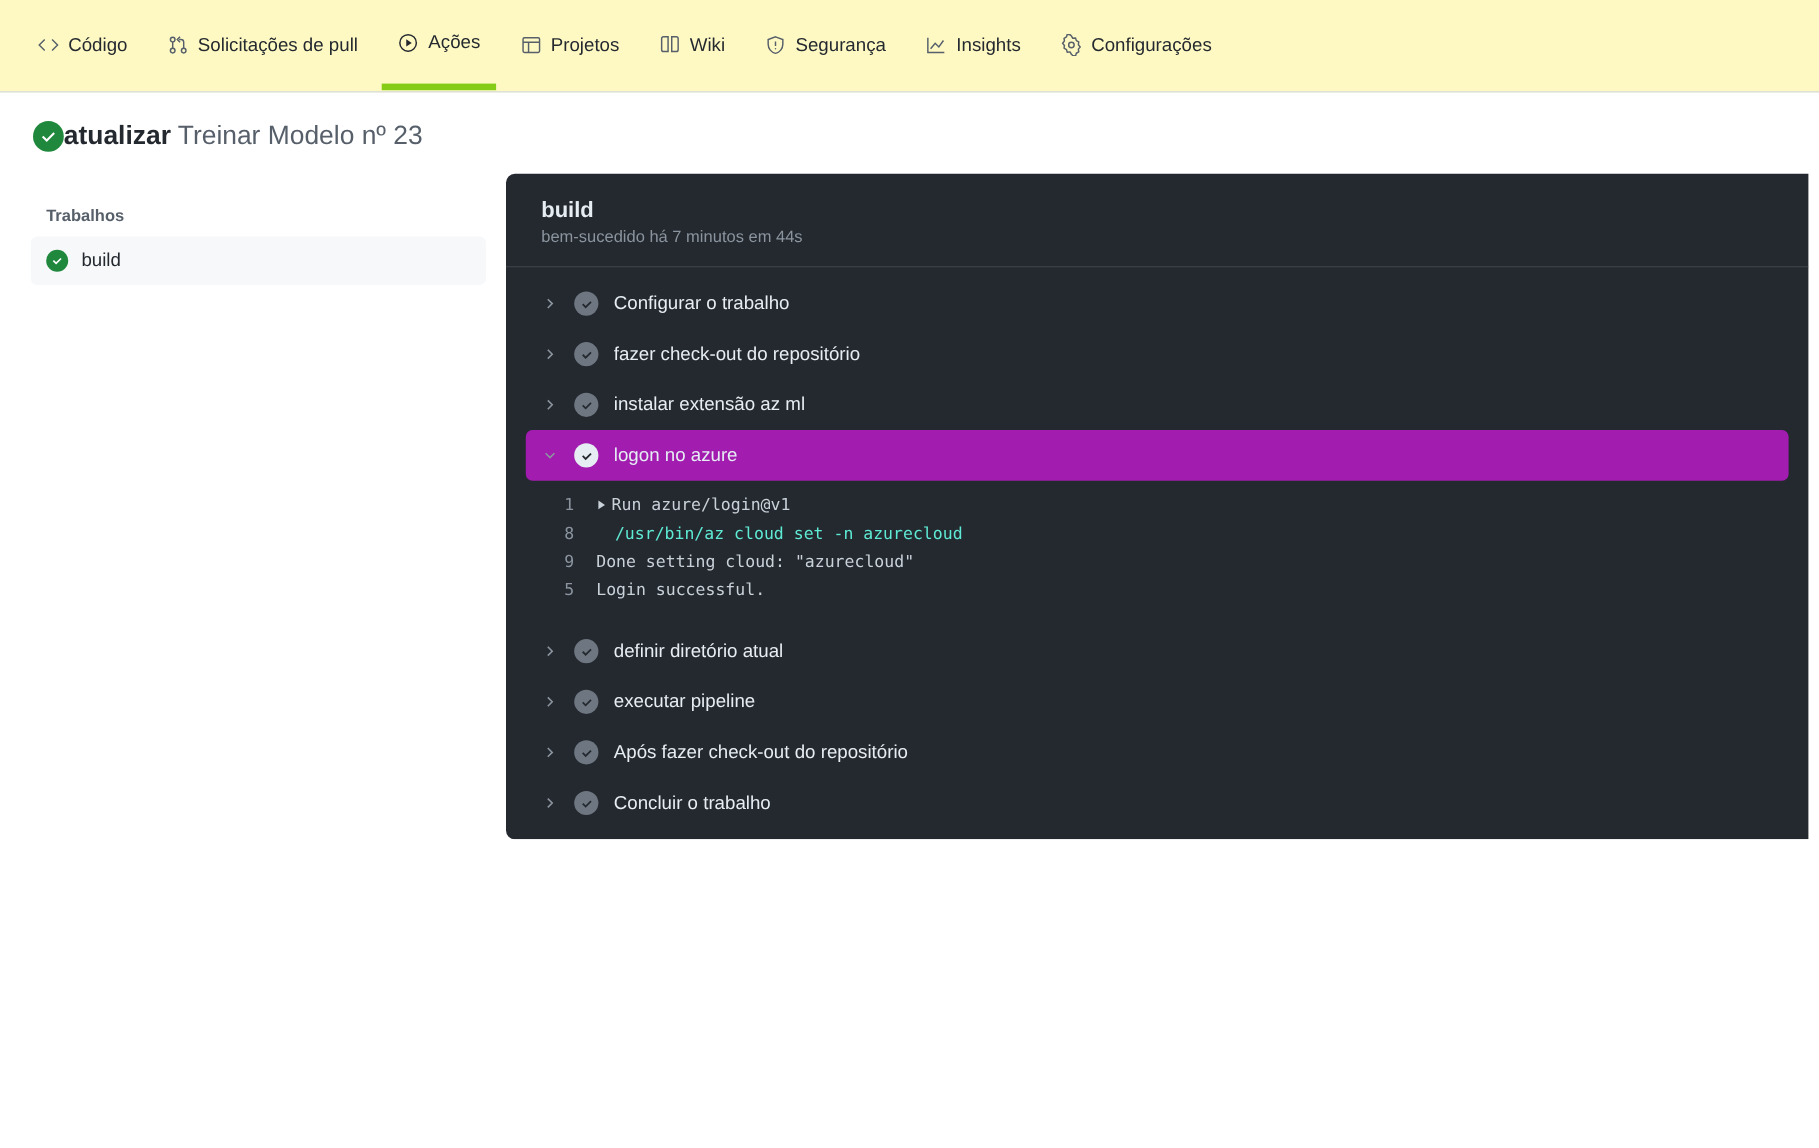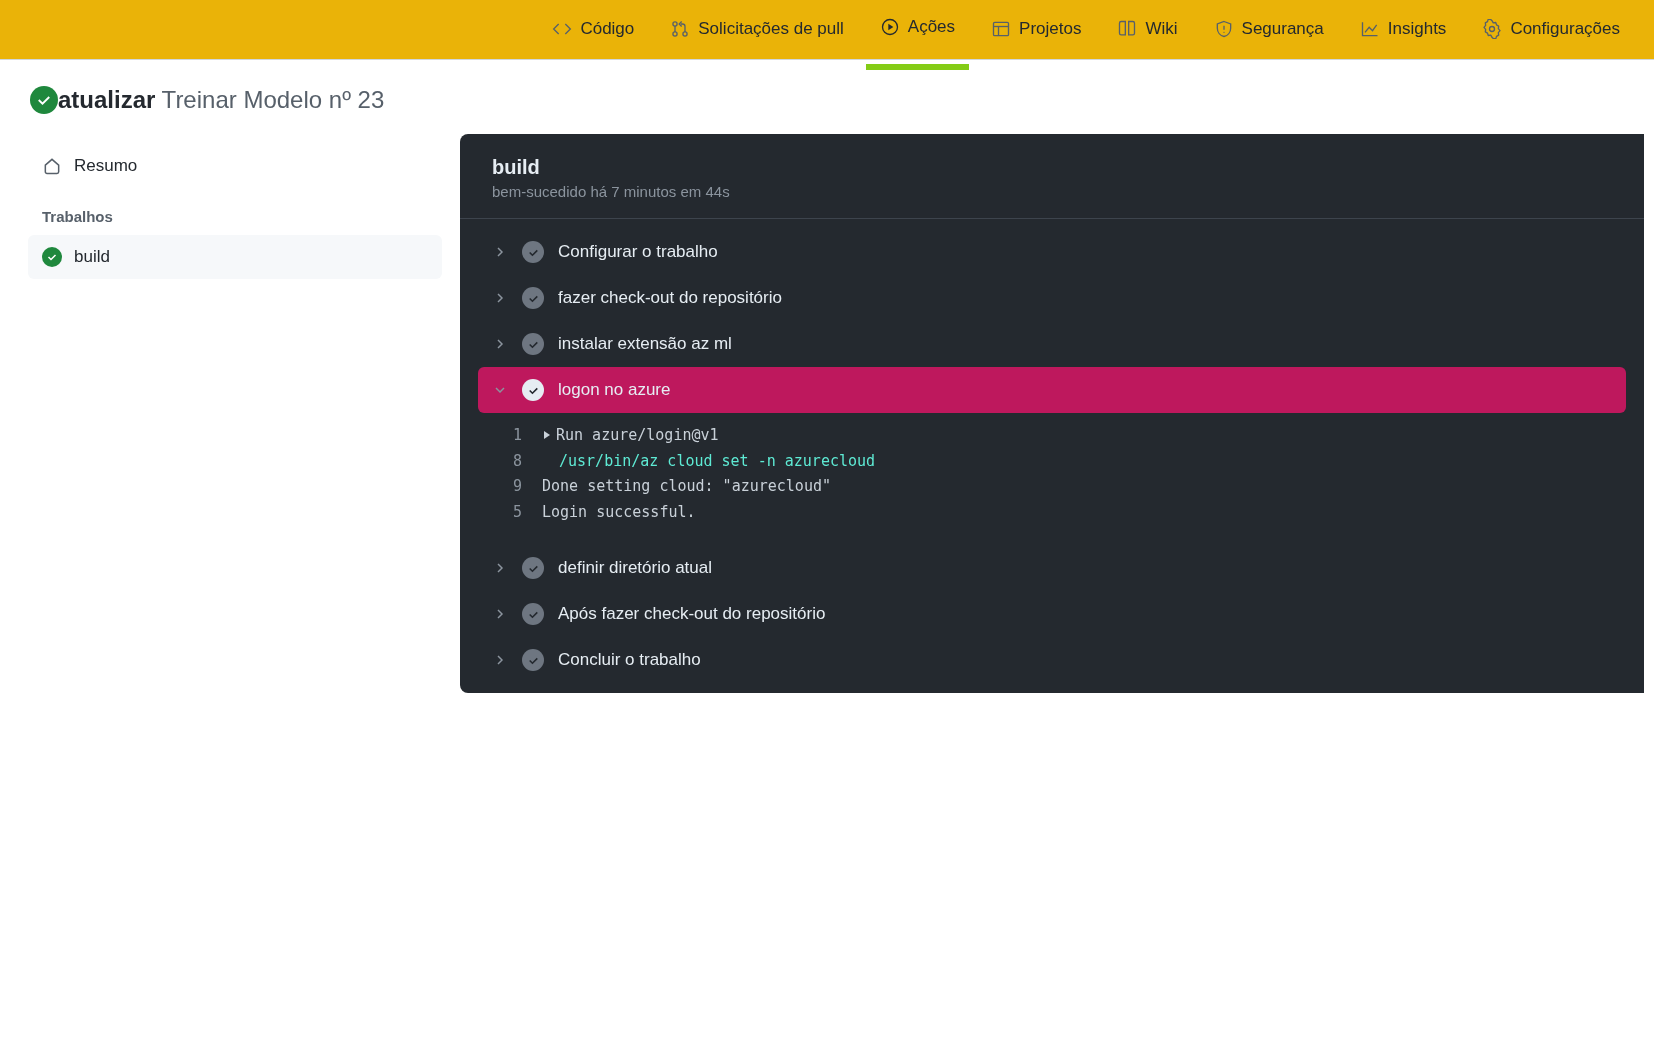--- a/index.html
+++ b/index.html
@@ -7,27 +7,26 @@
       padding: 0;
       box-sizing: border-box;
     }
     body {
       font-family: -apple-system, BlinkMacSystemFont, "Segoe UI", Helvetica, Arial, sans-serif;
       background: #ffffff;
       color: #24292f;
       font-size: 14px;
     }
     .top-nav {
-      background: #eab308;
+      background: #fef9c3;
       border-bottom: 1px solid #d0d7de;
       padding: 0 20px;
       display: flex;
       align-items: center;
-      height: 60px;
-      justify-content: flex-end;
+      height: 84px;
     }
     .nav-tabs {
       display: flex;
       gap: 8px;
       align-items: center;
     }
     .nav-tab {
       display: flex;
       align-items: center;
       gap: 8px;
@@ -160,21 +159,21 @@
     }
     .step {
       display: flex;
       align-items: center;
       gap: 14px;
       padding: 12px 14px;
       border-radius: 6px;
       cursor: pointer;
     }
     .step.expanded {
-      background: #be185d;
+      background: #a21caf;
     }
     .step-chevron {
       width: 16px;
       height: 16px;
       flex-shrink: 0;
     }
     .step-chevron svg {
       width: 16px;
       height: 16px;
       stroke: #8b949e;
@@ -317,26 +316,20 @@
       </svg>
   </div>
   <div class="page-title">
     <strong>atualizar</strong>
     <span>Treinar Modelo nº 23</span>
   </div>
 </div>
 
 <div class="main-layout">
   <div class="sidebar">
-    <div class="sidebar-item">
-      <svg viewBox="0 0 24 24">
-          <path d="M4 11l8-7 8 7v8a2 2 0 0 1-2 2H6a2 2 0 0 1-2-2z"></path>
-        </svg>
-      <span>Resumo</span>
-    </div>
     <div class="sidebar-heading">Trabalhos</div>
     <div class="sidebar-item active">
       <div class="success-circle-sm">
         <svg viewBox="0 0 24 24">
             <polyline points="5 12 10 17 19 8"></polyline>
           </svg>
       </div>
       <span>build</span>
     </div>
   </div>
@@ -427,20 +420,31 @@
         </div>
         <div class="step">
           <div class="step-chevron"><svg viewBox="0 0 24 24">
               <polyline points="9 6 15 12 9 18"></polyline>
             </svg></div>
           <div class="step-status">
             <svg viewBox="0 0 24 24">
               <polyline points="5 12 10 17 19 8"></polyline>
             </svg>
           </div>
+          <div class="step-label">executar pipeline</div>
+        </div>
+        <div class="step">
+          <div class="step-chevron"><svg viewBox="0 0 24 24">
+              <polyline points="9 6 15 12 9 18"></polyline>
+            </svg></div>
+          <div class="step-status">
+            <svg viewBox="0 0 24 24">
+              <polyline points="5 12 10 17 19 8"></polyline>
+            </svg>
+          </div>
           <div class="step-label">Após fazer check-out do repositório</div>
         </div>
         <div class="step">
           <div class="step-chevron"><svg viewBox="0 0 24 24">
               <polyline points="9 6 15 12 9 18"></polyline>
             </svg></div>
           <div class="step-status">
             <svg viewBox="0 0 24 24">
               <polyline points="5 12 10 17 19 8"></polyline>
             </svg>

